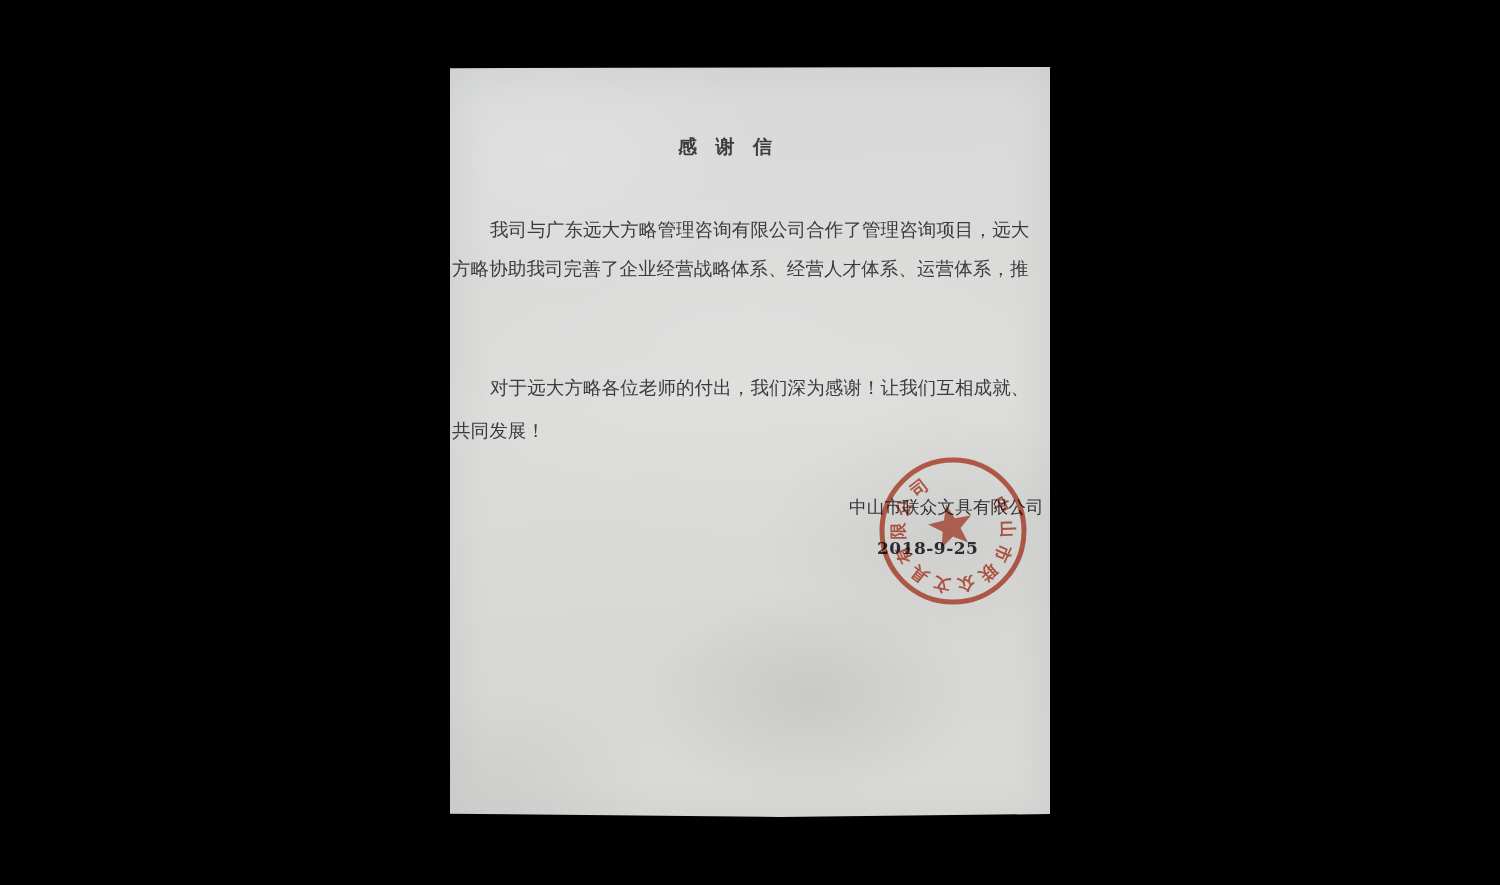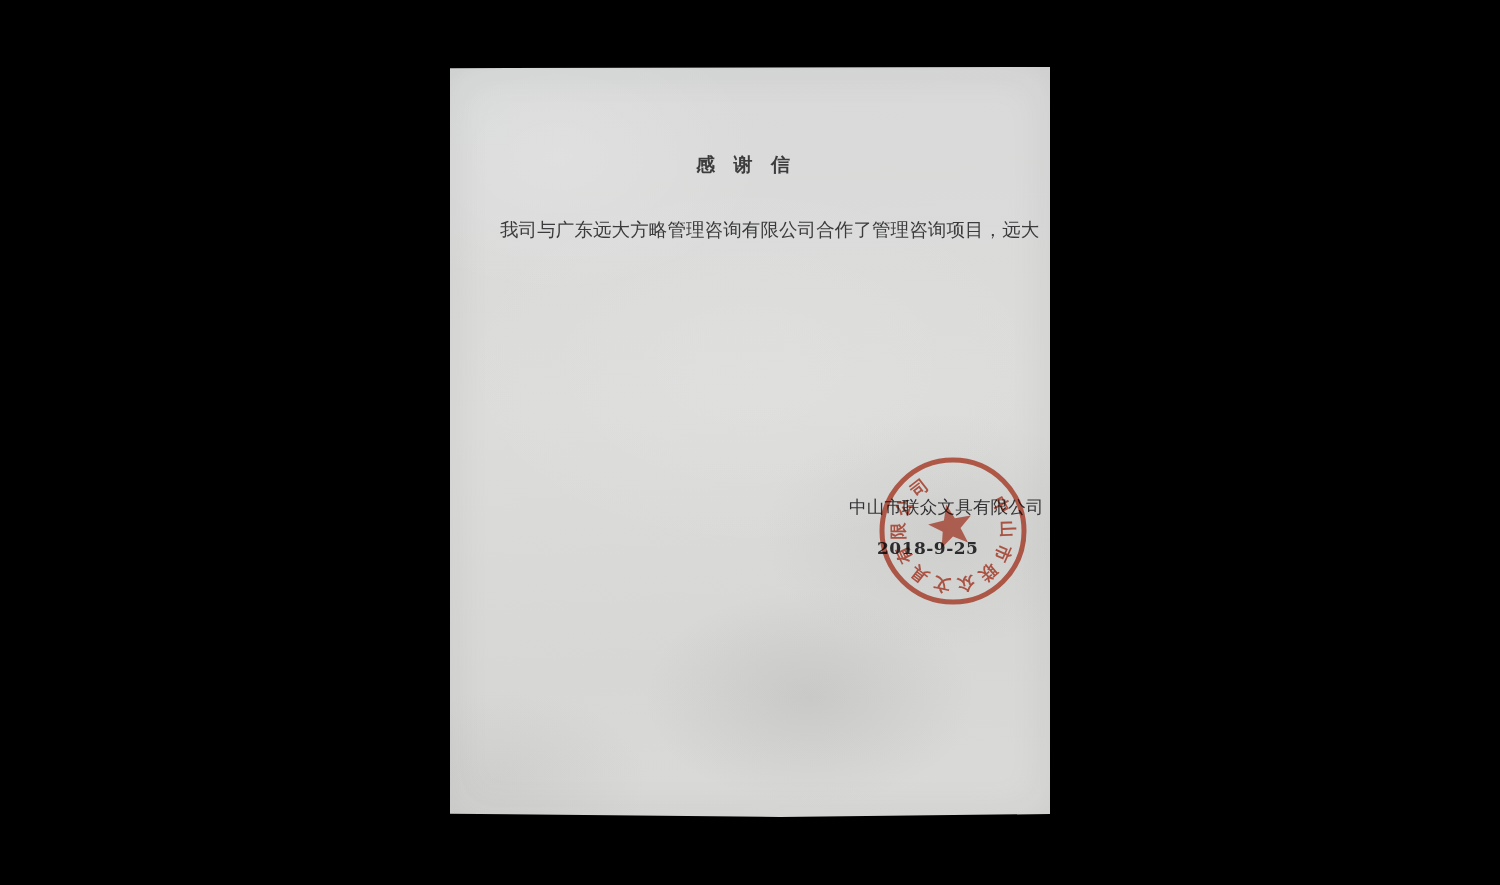--- a/index.html
+++ b/index.html
@@ -32,31 +32,31 @@
       linear-gradient(176deg, #d8d9d9 0%, #dcdcda 45%, #d7d7d5 78%, #dadad8 100%);
     box-shadow: inset 0 0 46px rgba(40,40,45,0.07);
     clip-path: polygon(0% 0.15%, 100% 0%, 100% 99.6%, 55% 100%, 0% 99.55%);
     color: #3a3a3a;
   }
   .title {
     position: absolute;
     top: 66px;
     left: 0;
     width: 556px;
-    margin: 18px;
+    margin: 0;
     text-align: center;
     font-size: 19px;
     font-weight: 700;
     letter-spacing: 6px;
     color: #3c3c3c;
     line-height: 26px;
   }
   .para {
     position: absolute;
-    left: 12px;
+    left: 2px;
     width: 562px;
   }
   .para-1 { top: 143px; }
   .para-1 .line { line-height: 39px; height: 39px; }
   .para-2 { top: 299px; }
   .para-2 .line { line-height: 43px; height: 43px; }
   .line {
     white-space: nowrap;
     font-size: 18.5px;
     letter-spacing: 0.1px;
@@ -115,22 +115,27 @@
 </head>
 <body>
 
 <div class="stage">
   <div class="paper">
 
     <h1 class="title">感 谢 信</h1>
 
     <div class="para para-1">
       <div class="line indent">我司与广东远大方略管理咨询有限公司合作了管理咨询项目，远大</div>
+      <div class="line">方略协助我司完善了企业经营战略体系、经营人才体系、运营体系，推</div>
     </div>
 
+    <div class="para para-2">
+      <div class="line indent">对于远大方略各位老师的付出，我们深为感谢！让我们互相成就、</div>
+      <div class="line">共同发展！</div>
+    </div>
 
     <div class="signature">中山市联众文具有限公司</div>
 
     <div class="date">2018-9-25</div>
 
     <svg class="seal" viewBox="0 0 160 160" xmlns="http://www.w3.org/2000/svg">
       <circle cx="80" cy="80" r="71"></circle>
       <g id="seal-chars">
           <text transform="rotate(62 80 80)" x="80" y="31" text-anchor="middle">中</text>
           <text transform="rotate(88 80 80)" x="80" y="31" text-anchor="middle">山</text>

